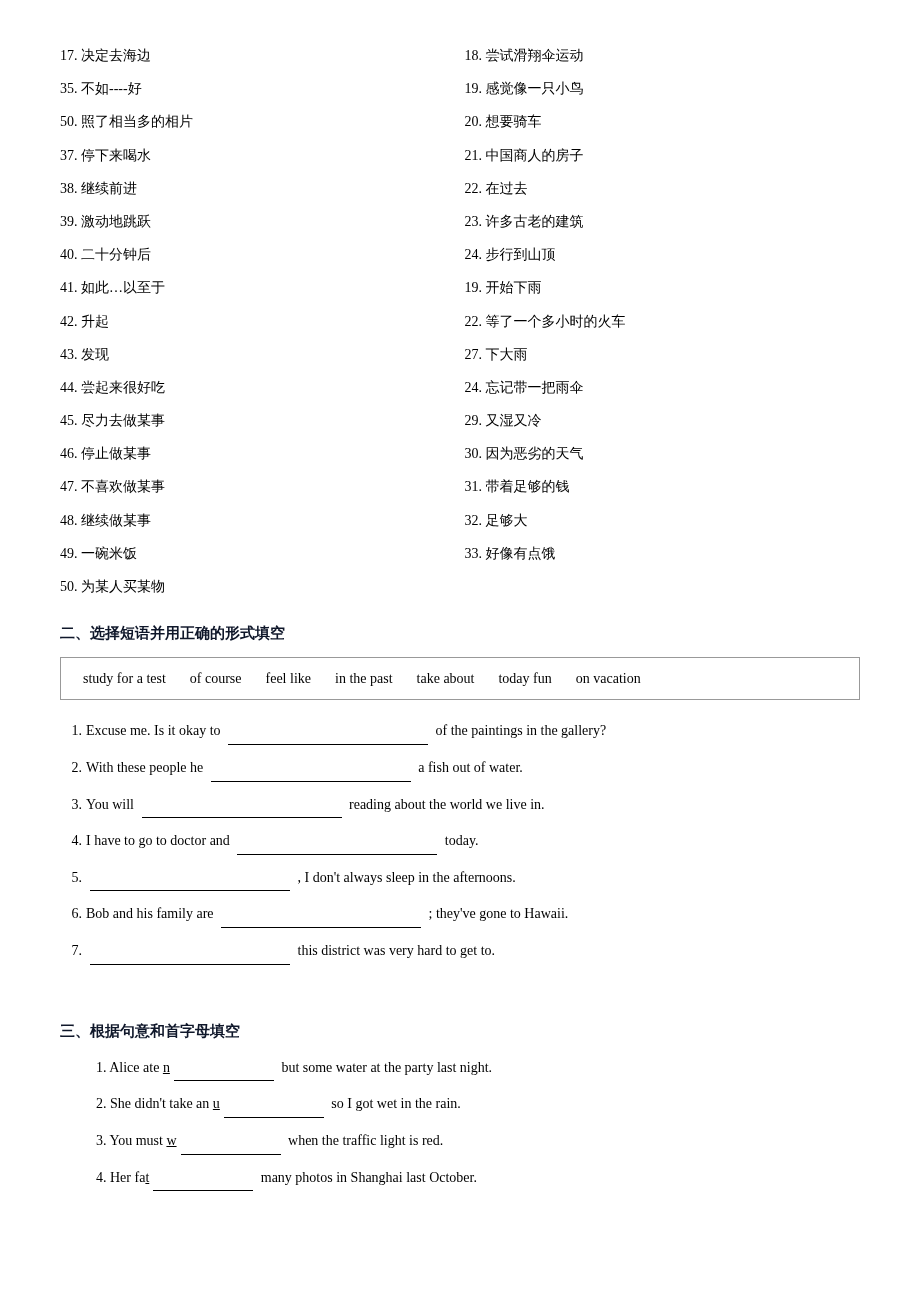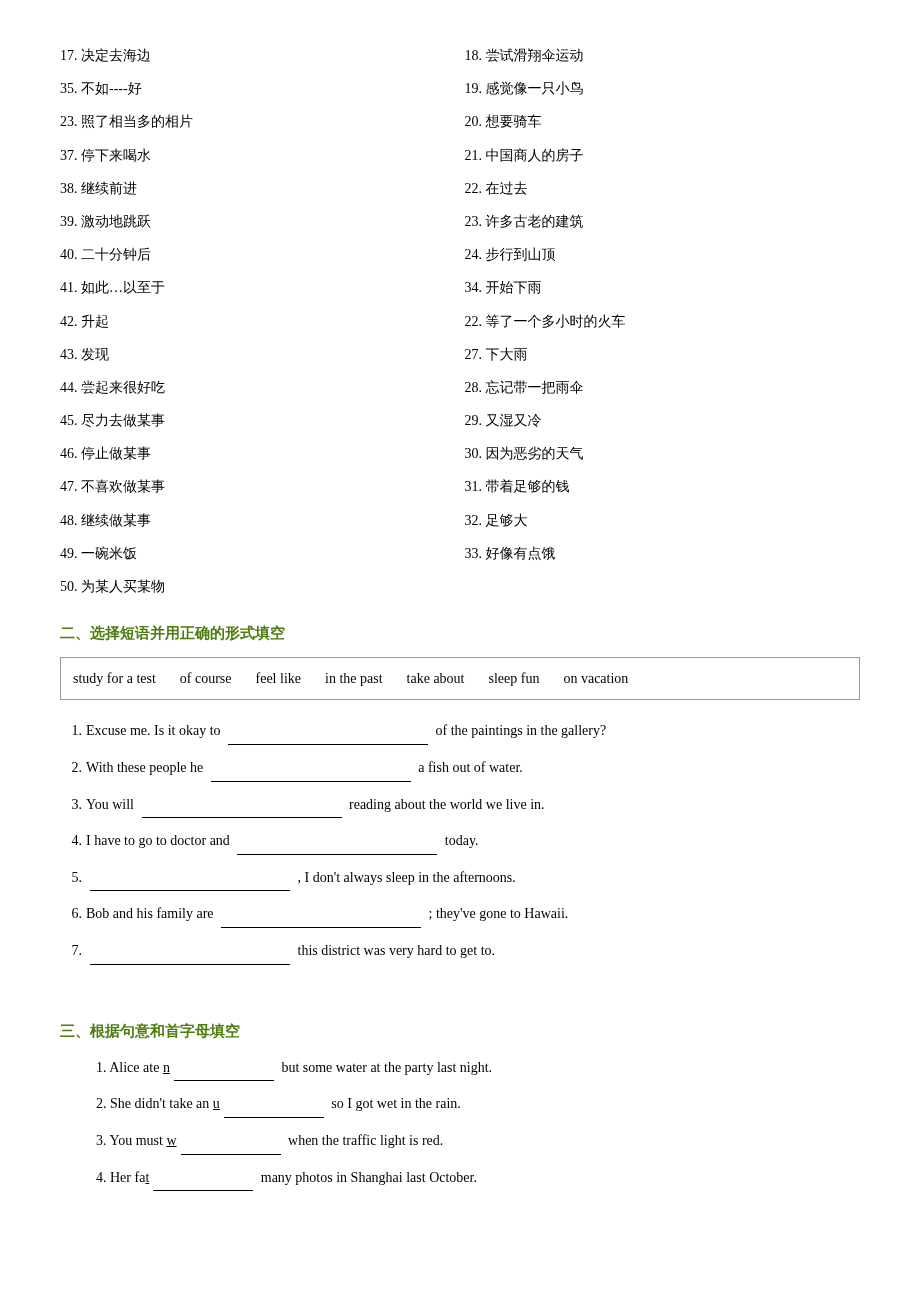--- a/index.html
+++ b/index.html
@@ -24,25 +24,25 @@
       margin-bottom: 18px;
     }
     .two-col .item {
       padding: 3px 0;
       font-size: 14px;
     }
     .section-title {
       font-size: 15px;
       font-weight: bold;
       margin: 18px 0 10px 0;
-      color: #4d7c0f;
+      color: #0f172a;
     }
     .phrase-box {
       border: 1px solid #999;
-      padding: 8px 12px;
+      padding: 8px 22px;
       margin-bottom: 18px;
       font-size: 14px;
       display: flex;
       flex-wrap: wrap;
       gap: 18px 24px;
     }
     .phrase-item {
       white-space: nowrap;
     }
     .fill-blank-list {
@@ -87,38 +87,38 @@
 <body>
 
 
 
 <div>
   <div class="two-col" id="vocab-grid">
       <div class="item">17. 决定去海边</div>
       <div class="item">18. 尝试滑翔伞运动</div>
       <div class="item">35. 不如----好</div>
       <div class="item">19. 感觉像一只小鸟</div>
-      <div class="item">23. 照了相当多的相片</div>
+      <div class="item">50. 照了相当多的相片</div>
       <div class="item">20. 想要骑车</div>
       <div class="item">37. 停下来喝水</div>
       <div class="item">21. 中国商人的房子</div>
       <div class="item">38. 继续前进</div>
       <div class="item">22. 在过去</div>
       <div class="item">39. 激动地跳跃</div>
       <div class="item">23. 许多古老的建筑</div>
       <div class="item">40. 二十分钟后</div>
       <div class="item">24. 步行到山顶</div>
       <div class="item">41. 如此…以至于</div>
-      <div class="item">34. 开始下雨</div>
+      <div class="item">19. 开始下雨</div>
       <div class="item">42. 升起</div>
       <div class="item">22. 等了一个多小时的火车</div>
       <div class="item">43. 发现</div>
       <div class="item">27. 下大雨</div>
       <div class="item">44. 尝起来很好吃</div>
-      <div class="item">28. 忘记带一把雨伞</div>
+      <div class="item">24. 忘记带一把雨伞</div>
       <div class="item">45. 尽力去做某事</div>
       <div class="item">29. 又湿又冷</div>
       <div class="item">46. 停止做某事</div>
       <div class="item">30. 因为恶劣的天气</div>
       <div class="item">47. 不喜欢做某事</div>
       <div class="item">31. 带着足够的钱</div>
       <div class="item">48. 继续做某事</div>
       <div class="item">32. 足够大</div>
       <div class="item">49. 一碗米饭</div>
       <div class="item">33. 好像有点饿</div>
@@ -127,21 +127,21 @@
 </div>
 
 <div>
   <div class="section-title">二、选择短语并用正确的形式填空</div>
   <div class="phrase-box" id="phrase-box">
       <span class="phrase-item">study for a test</span>
       <span class="phrase-item">of course</span>
       <span class="phrase-item">feel like</span>
       <span class="phrase-item">in the past</span>
       <span class="phrase-item">take about</span>
-      <span class="phrase-item">sleep fun</span>
+      <span class="phrase-item">today fun</span>
       <span class="phrase-item">on vacation</span>
     </div>
   <ol class="fill-blank-list" id="fill-blank-list">
       <li>
         <span class="num">1.</span>
         <span> Excuse me. Is it okay to <span class="blank"></span> of the paintings in the gallery?</span>
       </li>
       <li>
         <span class="num">2.</span>
         <span> With these people he <span class="blank"></span> a fish out of water.</span>

